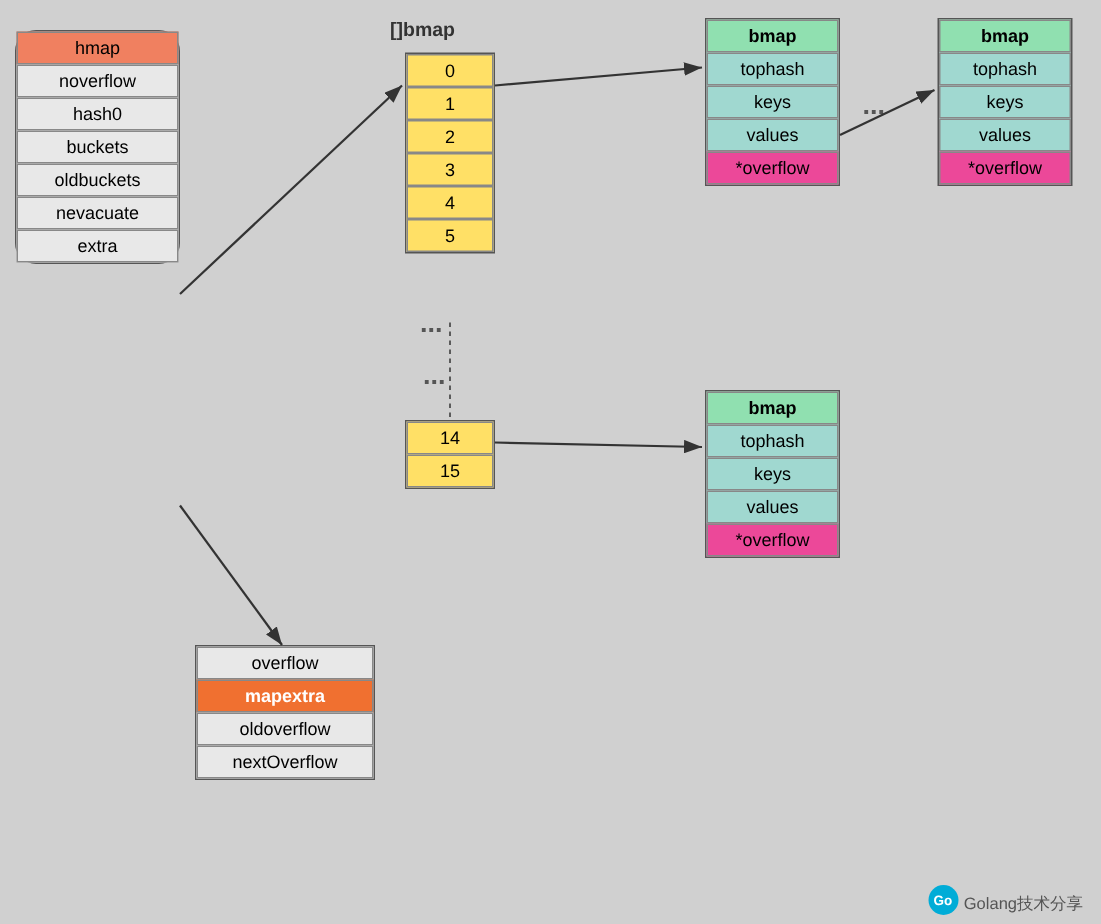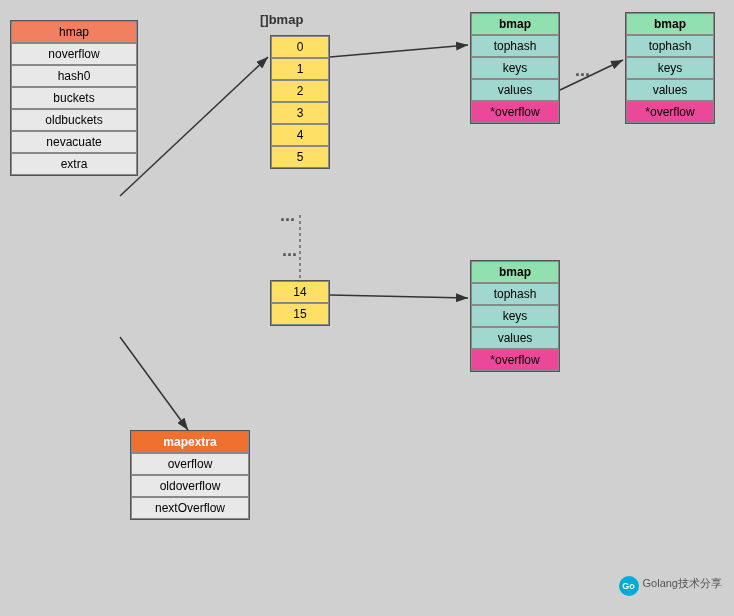--- a/index.html
+++ b/index.html
@@ -64,26 +64,26 @@
     .dots-text {
       position: absolute;
       font-size: 18px;
       font-weight: bold;
       color: #555;
     }
 
     
     .watermark {
       position: absolute;
-      bottom: 20px;
+      bottom: 6px;
       right: 12px;
       font-size: 11px;
       color: #555;
       display: flex;
-      align-items: flex-start;
+      align-items: flex-end;
       gap: 4px;
     }
 
     .golang-logo {
       width: 20px;
       height: 20px;
       border-radius: 50%;
       background: #00acd7;
       display: inline-flex;
       align-items: center;
@@ -91,21 +91,21 @@
       color: white;
       font-size: 9px;
       font-weight: bold;
     }
   </style>
 </head>
 <body>
 
 <div class="diagram">
 
-  <div class="struct-box" style="left:10px; top:20px; width:128px;">
+  <div class="struct-box" style="left:10px; top:20px; width:110px;border-radius:14px;">
     <div class="cell cell-salmon">hmap</div>
     <div class="cell">noverflow</div>
     <div class="cell">hash0</div>
     <div class="cell">buckets</div>
     <div class="cell">oldbuckets</div>
     <div class="cell">nevacuate</div>
     <div class="cell">extra</div>
   </div>
 
   <div class="label-text" style="left:260px; top:12px;">[]bmap</div>
@@ -146,22 +146,22 @@
 
   <div class="struct-box" style="left:470px; top:260px; width:90px;">
     <div class="cell cell-green-header">bmap</div>
     <div class="cell cell-teal">tophash</div>
     <div class="cell cell-teal">keys</div>
     <div class="cell cell-teal">values</div>
     <div class="cell cell-light">*overflow</div>
   </div>
 
   <div class="struct-box" style="left:130px; top:430px; width:120px;">
+    <div class="cell">overflow</div>
     <div class="cell cell-orange-dark">mapextra</div>
-    <div class="cell">overflow</div>
     <div class="cell">oldoverflow</div>
     <div class="cell">nextOverflow</div>
   </div>
 
   <svg class="arrows-svg">
     <defs>
       <marker id="arrowhead" markerWidth="8" markerHeight="6" refX="8" refY="3" orient="auto">
         <polygon points="0 0, 8 3, 0 6" fill="#333"></polygon>
       </marker>
     </defs>

